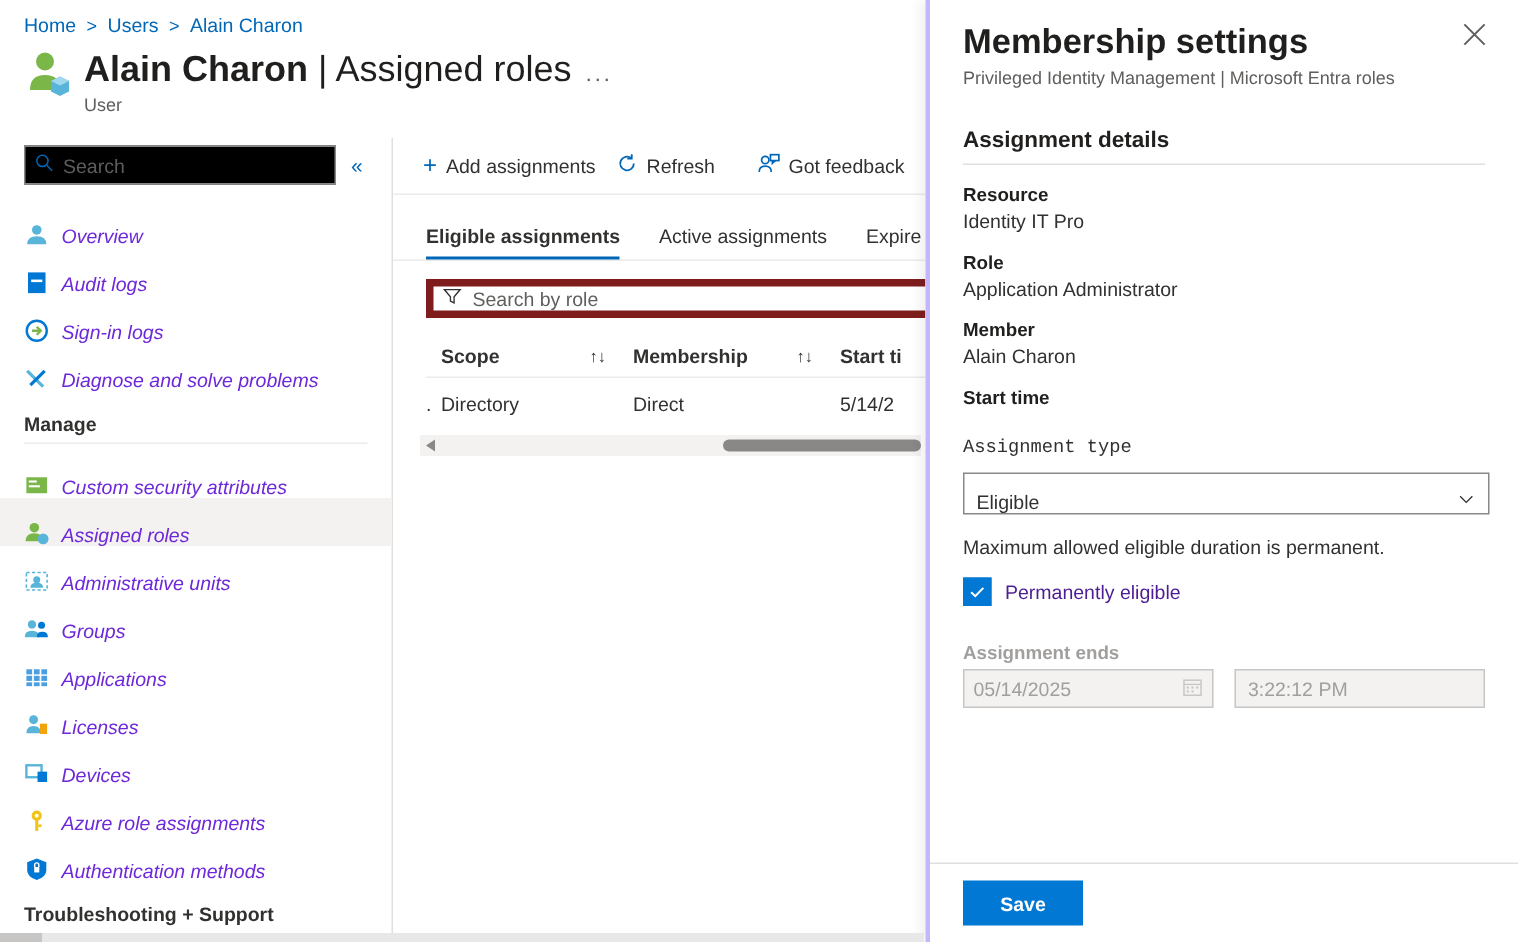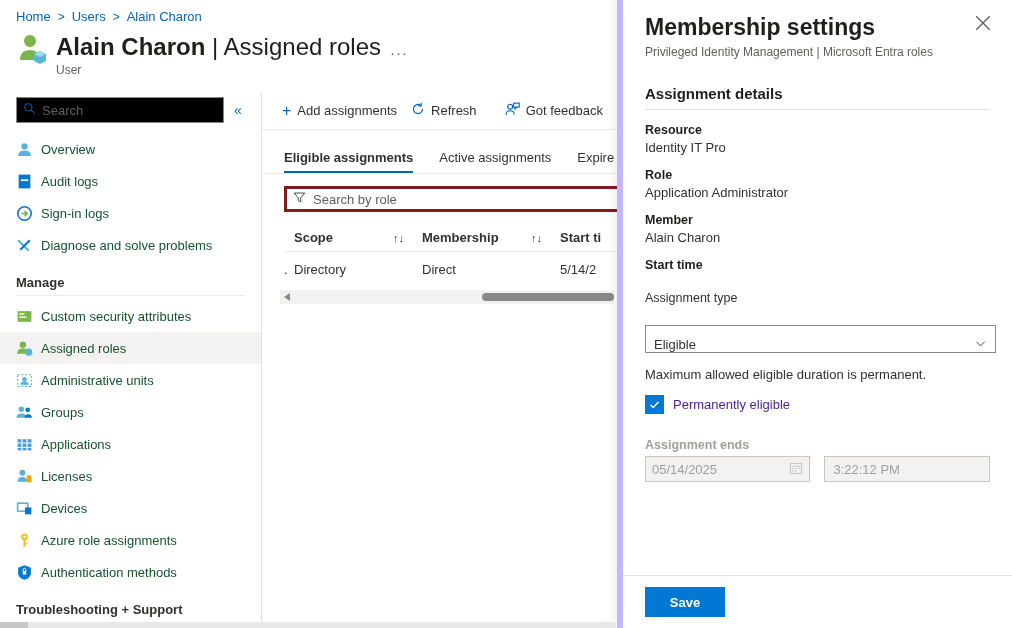--- a/index.html
+++ b/index.html
@@ -60,23 +60,23 @@
     display: flex; align-items: center; padding: 0 6px;
   }
   .search-box .ph { font-size: 13px; color: #605e5c; margin-left: 6px; }
   .collapse-btn {
     margin-left: 10px; color: #0067b8; font-size: 14px; cursor: pointer;
     line-height: 1;
   }
 
   .nav-list { margin-top: 10px; }
   .nav-item {
-    display: flex; align-items: center;
+    display: flex; align-items: flex-end;
     height: 32px; padding-left: 16px; cursor: pointer;
-    font-size: 13px; color: #14532d;
+    font-size: 13px; color: #6d28d9; font-style: italic;
   }
   .nav-item.selected { background: #f3f2f1; }
   .nav-ico {
     width: 17px; height: 17px; flex: 0 0 17px;
     margin-right: 8px; position: relative;
   }
   .nav-label { white-space: nowrap; }
 
   .nav-group {
     font-size: 13px; font-weight: bold; color: #323130;
@@ -112,21 +112,21 @@
     padding-bottom: 8px; white-space: nowrap; position: relative;
   }
   .tab.active { font-weight: bold; }
   .tab.active::after {
     content: ""; position: absolute; left: 0; right: 0; bottom: 0;
     height: 2px; background: #0067b8;
   }
 
   .filter-row { padding: 12px 0 0 22px; }
   .filter-box {
-    width: 360px; height: 26px; border: 3px solid #7f1d1d;
+    width: 360px; height: 26px; border: 5px solid #7f1d1d;
     display: flex; align-items: center; padding: 0 6px; background:#fff;
   }
   .filter-box .ph { font-size: 13px; color: #605e5c; margin-left: 7px; }
 
   .grid { margin-top: 12px; padding-left: 22px; }
   .grid-head {
     display: flex; align-items: center; height: 28px;
     font-size: 13px; font-weight: bold; color: #323130;
     border-bottom: 1px solid #edebe9;
   }
@@ -165,21 +165,21 @@
   }
   .page-hscroll .thumb2 {
     position: absolute; left: 0; bottom: 0; width: 28px; height: 6px; background: #c8c6c4;
   }
 
   
   .panel {
     position: absolute; right: 0; top: 0;
     width: 395px; height: 628px;
     background: #fff;
-    border-left: 6px solid #c4b5fd;
+    border-left: 3px solid #c4b5fd;
     box-shadow: -3px 0 8px rgba(0,0,0,0.07);
   }
   .panel-head { padding: 12px 18px 0 22px; position: relative; }
   .panel-title {
     font-size: 23px; font-weight: bold; color: #201f1e; line-height: 30px;
   }
   .panel-sub { font-size: 12px; color: #605e5c; margin-top: 3px; }
   .panel-close {
     position: absolute; right: 16px; top: 14px;
     width: 22px; height: 22px; cursor: pointer;
@@ -190,21 +190,21 @@
     margin: 26px 22px 0 22px;
     font-size: 15px; font-weight: bold; color: #201f1e;
     padding-bottom: 7px; border-bottom: 1px solid #e1dfdd;
   }
 
   .detail { margin: 13px 22px 0 22px; }
   .detail-label { font-size: 12.5px; font-weight: bold; color: #201f1e; }
   .detail-value { font-size: 13px; color: #323130; margin-top: 3px; }
 
   .field { margin: 19px 22px 0 22px; }
-  .field-label { font-size: 12.5px; color: #323130; margin-bottom: 20px; }
+  .field-label { font-size: 12.5px; color: #323130; margin-bottom: 10px; font-family: Liberation Mono, monospace; }
   .select {
     width: 351px; height: 28px; border: 1px solid #8a8886; background: #fff;
     display: flex; align-items: flex-end; padding: 0 8px;
     font-size: 13px; color: #323130; cursor: pointer;
   }
   .select .chev { margin-left: auto; color: #323130; font-size: 11px; }
 
   .note { margin: 14px 22px 0 22px; font-size: 13px; color: #323130; }
 
   .checkbox-row {

